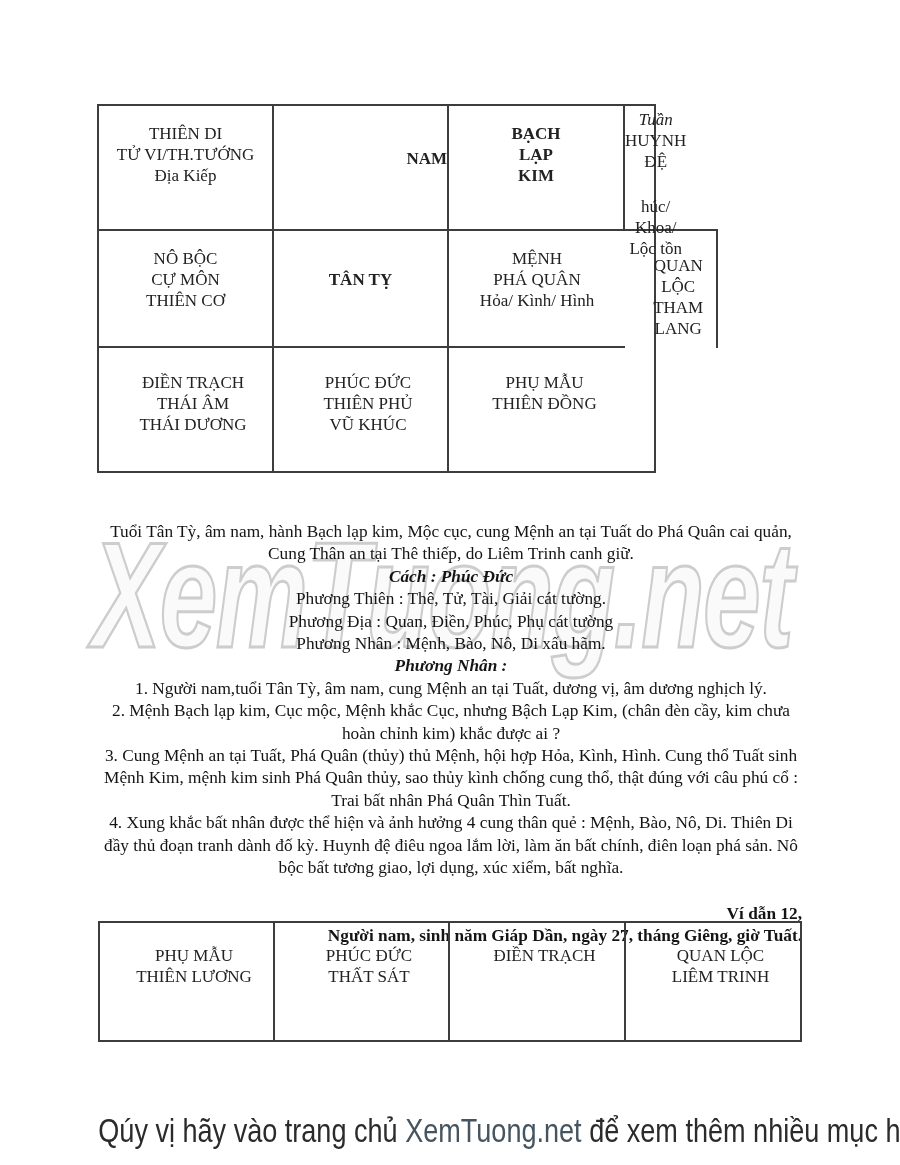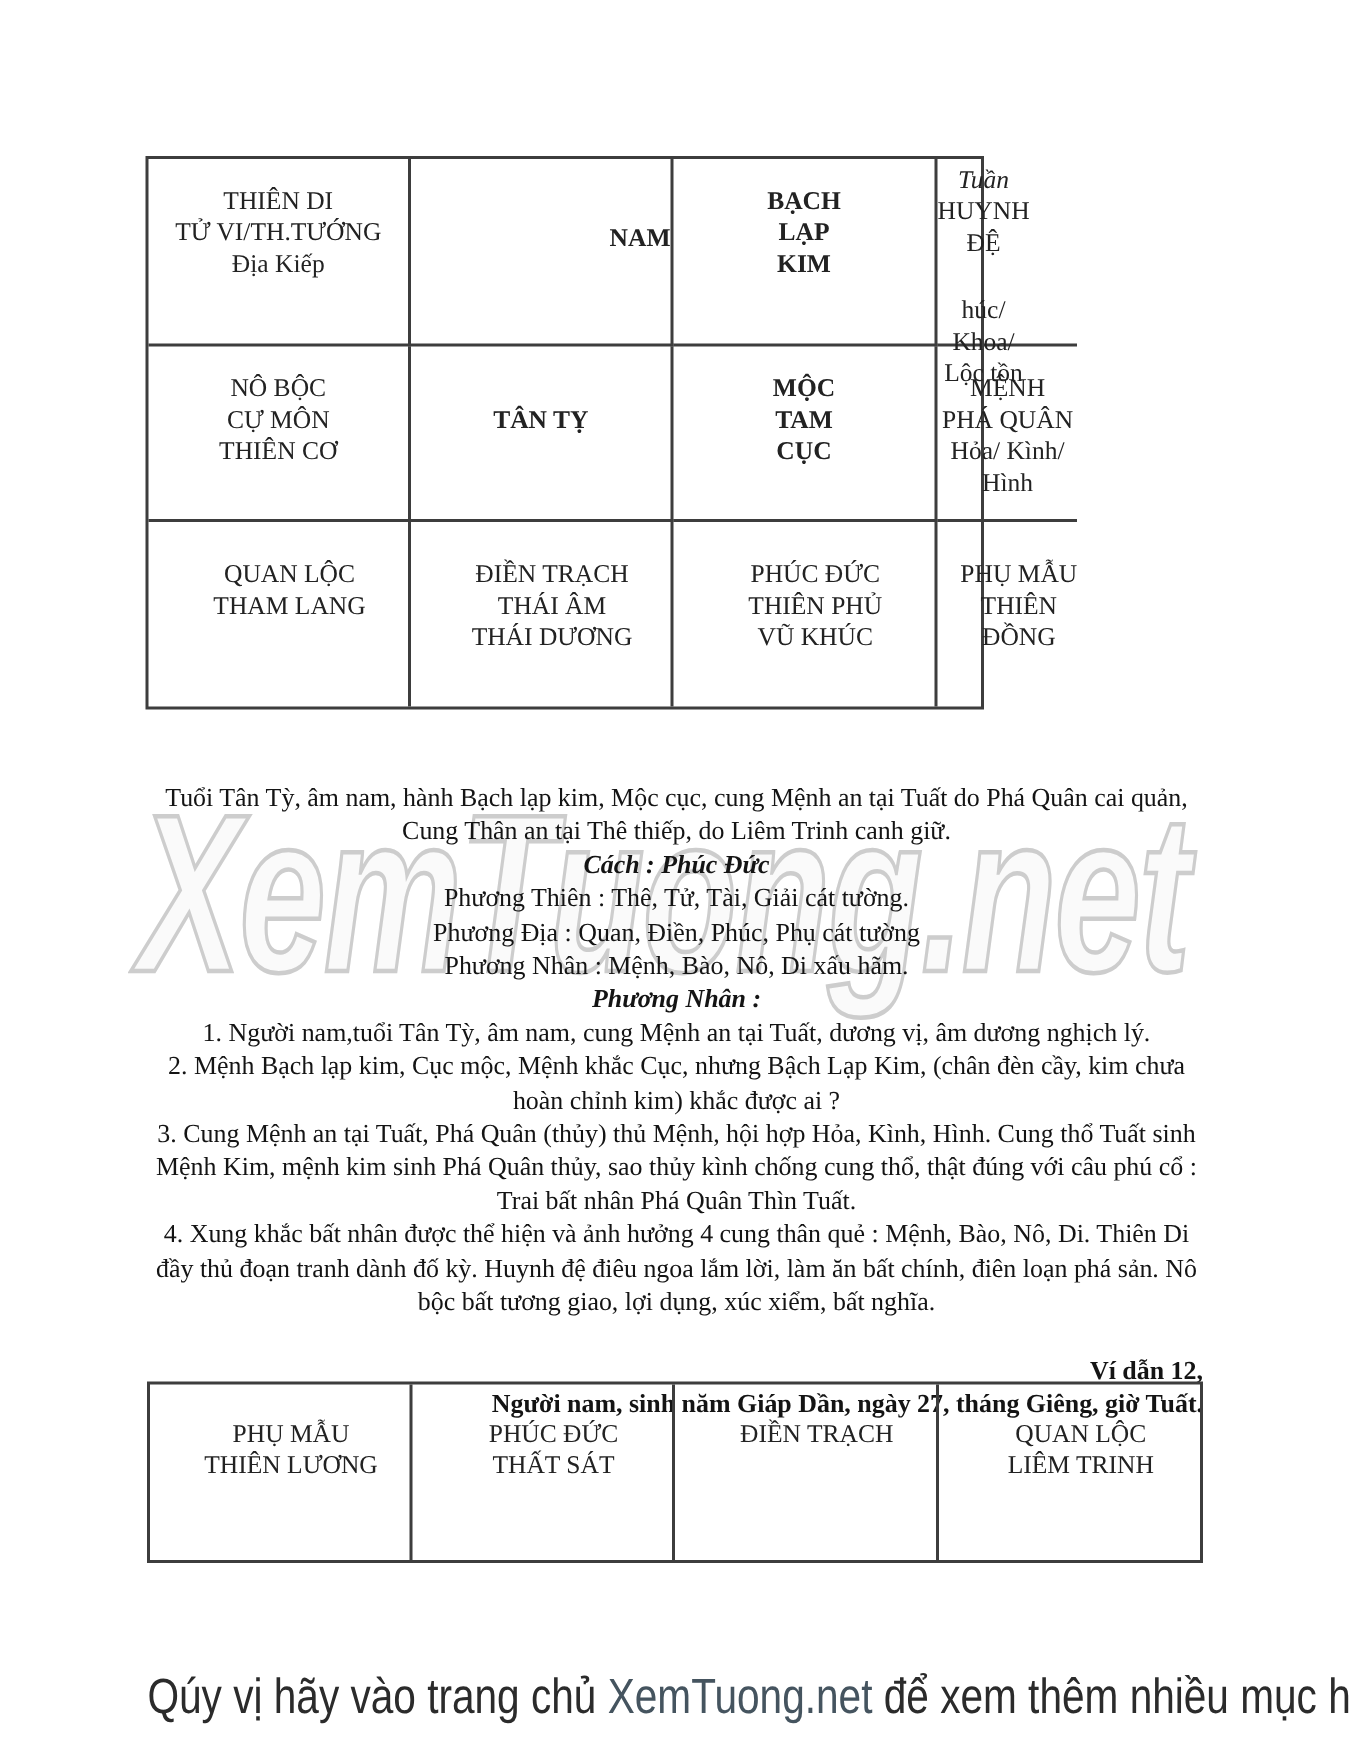--- a/index.html
+++ b/index.html
@@ -135,25 +135,20 @@
   </div>
 
   <div class="cell">
     <div>NÔ BỘC</div>
     <div>CỰ MÔN</div>
     <div>THIÊN CƠ</div>
   </div>
   <div class="cell b pt-big2">
     <div>TÂN TỴ</div>
   </div>
-  <div class="cell b">
-    <div>MỘC</div>
-    <div>TAM</div>
-    <div>CỤC</div>
-  </div>
   <div class="cell lastcol">
     <div>MỆNH</div>
     <div>PHÁ QUÂN</div>
     <div>Hỏa/ Kình/ Hình</div>
   </div>
 
   <div class="cell pt-mid lastrow">
     <div>QUAN LỘC</div>
     <div>THAM LANG</div>
   </div>

